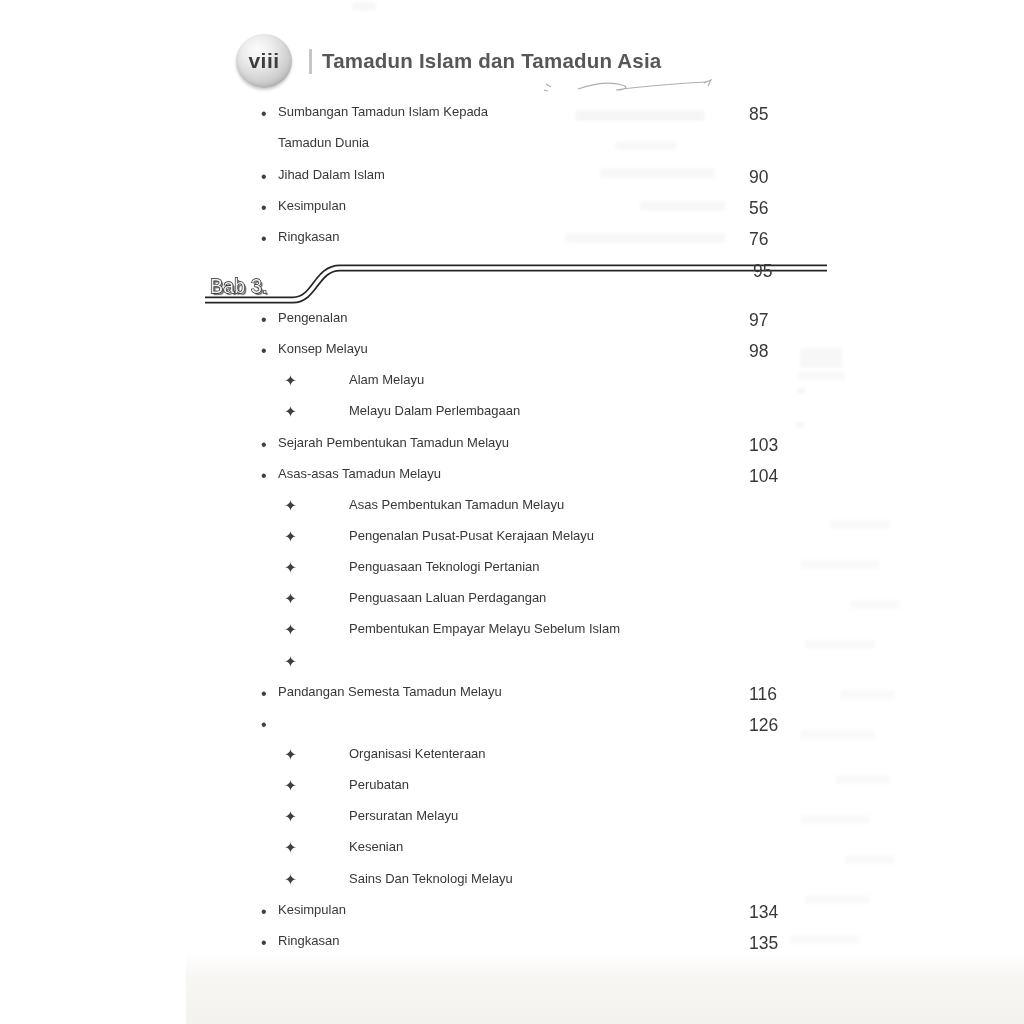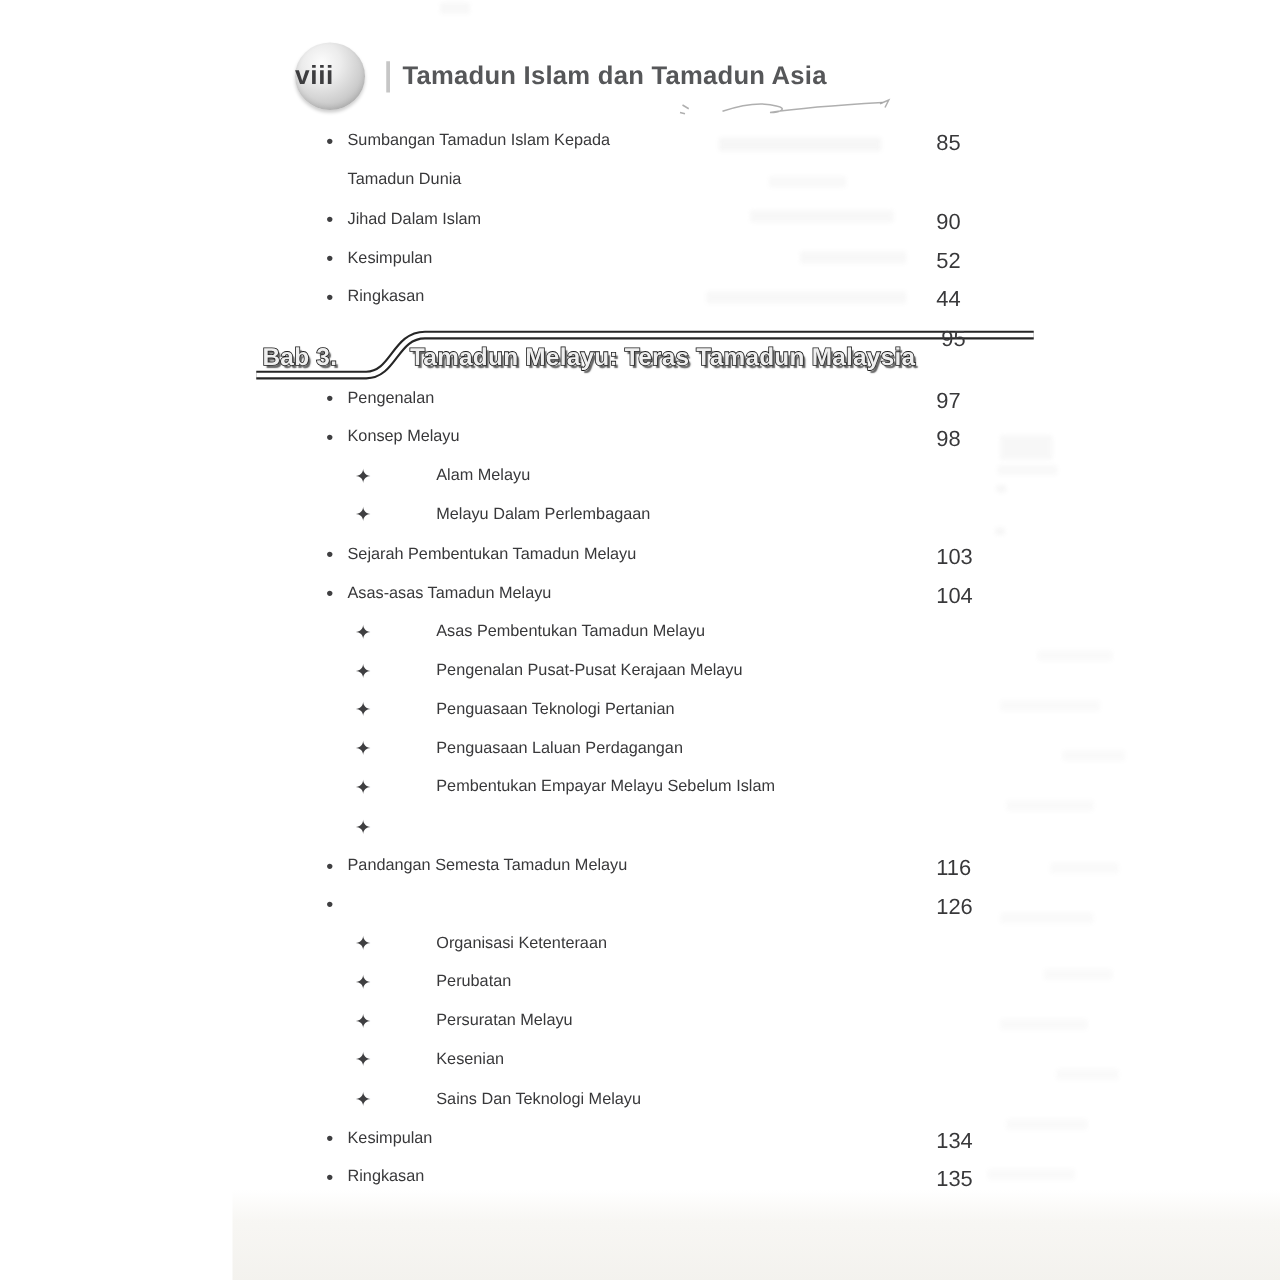--- a/index.html
+++ b/index.html
@@ -4,41 +4,41 @@
 <style>
   html,body{margin:0;padding:0;background:#ffffff;}
   #stage{position:relative;width:1024px;height:1024px;background:#ffffff;overflow:hidden;
          font-family:"Liberation Sans",sans-serif;color:#38383a;}
 
   
   .header{position:absolute;left:236px;top:34px;display:flex;align-items:center;}
   .badge{width:56px;height:54px;border-radius:50%;
          background:radial-gradient(circle at 38% 30%, #fcfcfc 0%, #ececec 30%, #cfcfcf 62%, #a4a4a4 100%);
          box-shadow:0 2px 3px rgba(0,0,0,.20), inset 0 -2px 4px rgba(0,0,0,.10);
-         display:flex;align-items:center;justify-content:flex-start;
+         display:flex;align-items:center;justify-content:center;
          font-weight:700;font-size:21px;color:#3d3d3f;letter-spacing:.5px;}
   .header-divider{width:3px;height:25px;background:#c6c6c6;margin-left:17px;margin-right:10px;}
   .book-title{font-size:20.5px;font-weight:700;color:#565759;letter-spacing:.2px;white-space:nowrap;}
 
   
   #intro-list{position:absolute;left:0;top:104px;width:1024px;}
   #chapter-list{position:absolute;left:0;top:310px;width:1024px;}
   .row{position:relative;height:31.15px;}
   .row.two-line{height:62.6px;}
   .glyph{position:absolute;left:261px;top:1px;font-size:16px;color:#3f3f41;}
   .row.sub .glyph{left:284px;top:0;font-size:15.5px;}
   .label{position:absolute;left:278px;top:0;font-size:13px;white-space:nowrap;}
   .row.sub .label{left:303px;margin-left:46px;}
   .label.line2{top:31.3px;}
   .pagenum{position:absolute;left:749px;top:0;font-size:17.5px;}
 
   
   .chapter-block{position:absolute;left:190px;top:257px;width:660px;height:52px;}
   .swoosh{position:absolute;left:0;top:0;}
-  .bab,.chapter-title{position:absolute;top:18px;font-weight:700;font-size:19.5px;color:#efefef;
+  .bab,.chapter-title{position:absolute;top:18px;font-weight:400;font-size:19.5px;color:#efefef;
         -webkit-text-stroke:1.3px #141414;paint-order:stroke fill;
         text-shadow:2px 2.4px 1px rgba(45,45,45,.75);white-space:nowrap;letter-spacing:.2px;}
   .bab{left:20px;}
   .chapter-title{left:138px;}
   .chapter-page{position:absolute;left:563px;top:4px;font-size:17.5px;color:#38383a;}
 
   
   .scribble{position:absolute;left:540px;top:76px;}
   .ghost{position:absolute;background:#8a8a8a;border-radius:2px;filter:blur(1.5px);}
   .page-edge{position:absolute;left:186px;top:952px;width:838px;height:72px;
@@ -73,37 +73,36 @@
       <div class="row main">
     <span class="glyph">•</span>
     <span class="label">Jihad Dalam Islam</span>
 
     <span class="pagenum">90</span>
   </div>
       <div class="row main">
     <span class="glyph">•</span>
     <span class="label">Kesimpulan</span>
 
-    <span class="pagenum">52</span>
+    <span class="pagenum">56</span>
   </div>
       <div class="row main">
     <span class="glyph">•</span>
     <span class="label">Ringkasan</span>
 
-    <span class="pagenum">44</span>
+    <span class="pagenum">76</span>
   </div>
     </div>
 
   <div class="chapter-block">
     <svg class="swoosh" width="660" height="52" viewBox="0 0 660 52">
       <path d="M15,43 H103 C125,43 126,11 150,11 H637" fill="none" stroke="#262626" stroke-width="7"></path>
       <path d="M15,43 H103 C125,43 126,11 150,11 H637" fill="none" stroke="#ffffff" stroke-width="3.6"></path>
     </svg>
     <span class="bab">Bab 3.</span>
-    <span class="chapter-title">Tamadun Melayu: Teras Tamadun Malaysia</span>
     <span class="chapter-page">95</span>
   </div>
 
   <div id="chapter-list">
       <div class="row main">
     <span class="glyph">•</span>
     <span class="label">Pengenalan</span>
 
     <span class="pagenum">97</span>
   </div>

